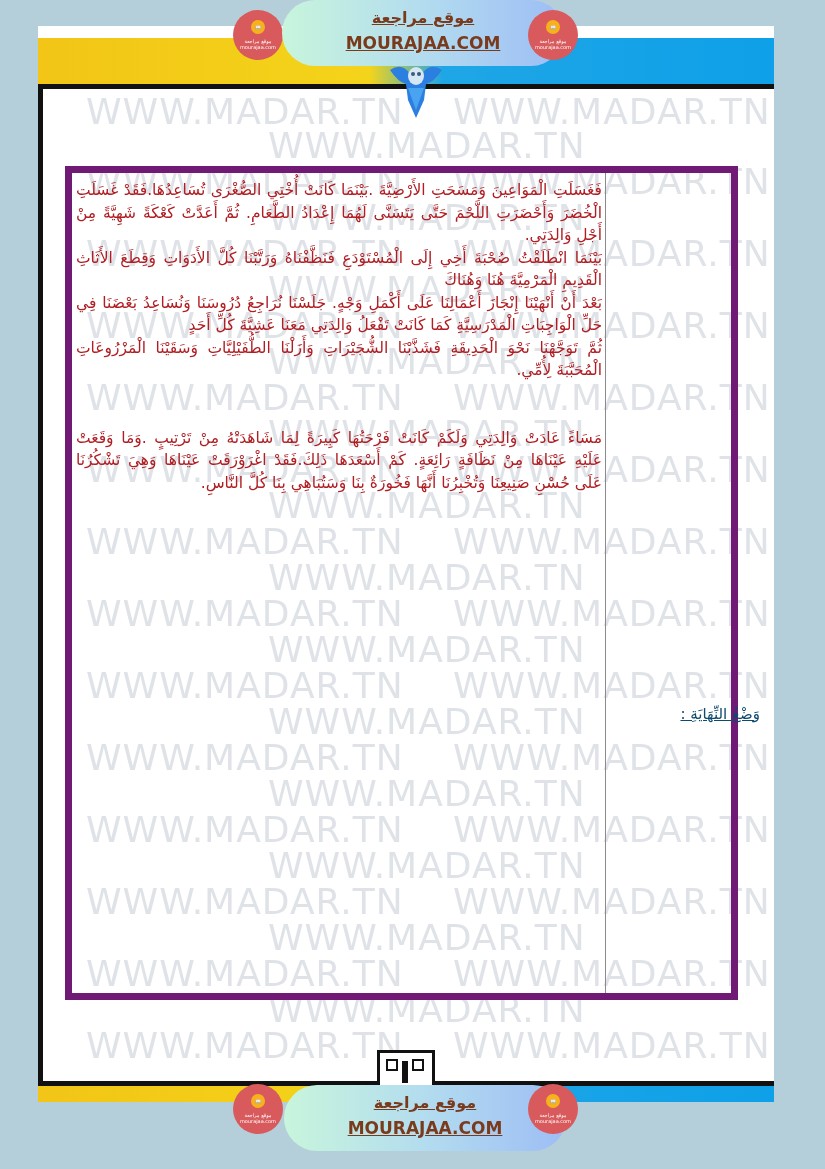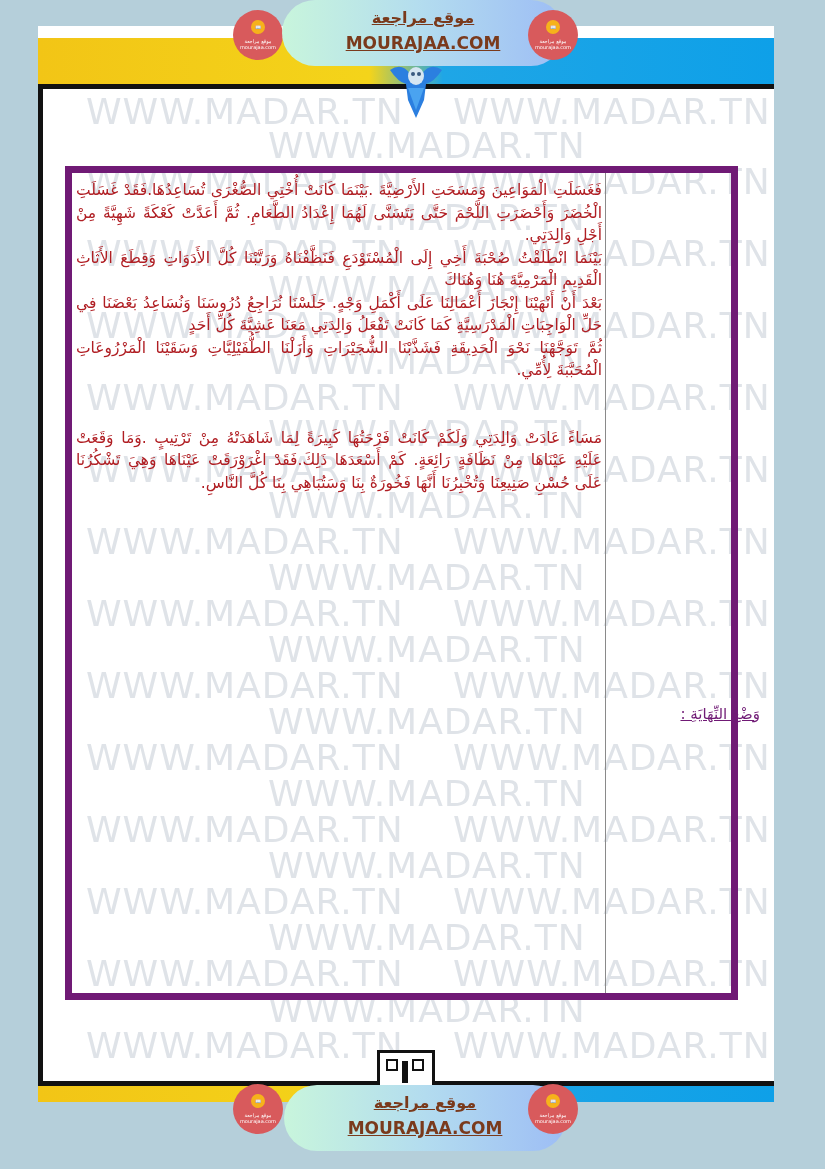--- a/index.html
+++ b/index.html
@@ -42,21 +42,21 @@
     border: 7px solid #701a75; box-sizing: border-box;
   }
   .col-divider { position: absolute; left: 533px; top: 0; width: 1px; height: 100%; background: #8a8a8a; }
   .text-cell {
     position: absolute; left: 4px; top: 0; width: 526px; direction: rtl; text-align: justify;
     color: #b01e23; font-family: "DejaVu Sans", sans-serif; font-size: 15.5px; line-height: 22.5px;
   }
   .text-cell p { margin: 0; }
   .label-cell {
     position: absolute; left: 540px; top: 532px; width: 148px; direction: rtl; text-align: right;
-    font-family: "DejaVu Sans", sans-serif; font-size: 15px; color: #701a75; text-decoration: underline;
+    font-family: "DejaVu Sans", sans-serif; font-size: 15px; color: #0c4a6e; text-decoration: underline;
   }
   .badge {
     position: absolute; width: 282px; height: 66px; border-radius: 33px;
     background: linear-gradient(90deg, #c8f5dc 0%, #b3dcef 50%, #9dbdf5 100%);
     text-align: center; color: #7a3a1c; font-family: "DejaVu Sans", sans-serif; font-weight: bold;
   }
   .badge .ar { font-size: 16px; text-decoration: underline; display: block; margin-top: 8px; line-height: 20px; direction: rtl; }
   .badge .en { font-size: 17px; text-decoration: underline; display: block; margin-top: 5px; }
   .circle-logo {
     position: absolute; width: 50px; height: 50px; border-radius: 50%; background: #d85a5c;

